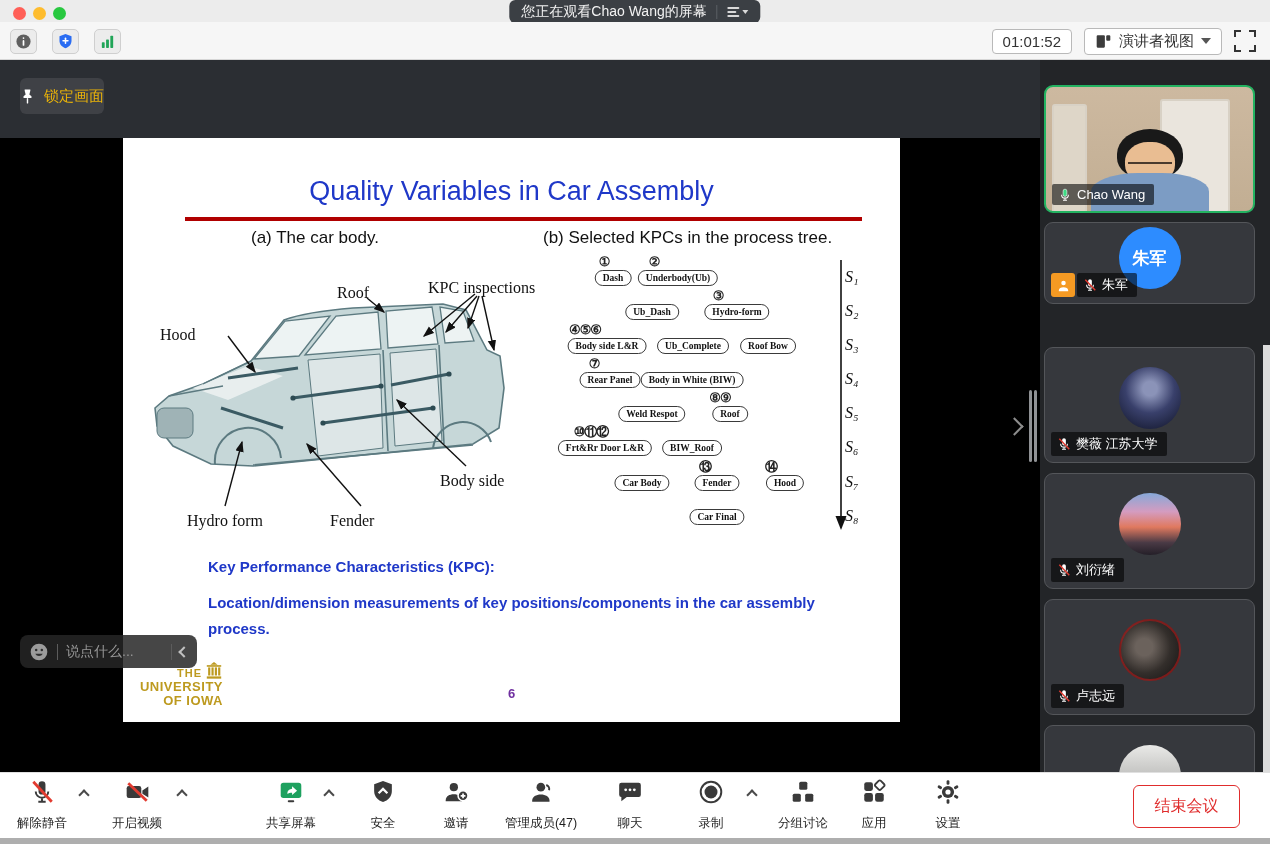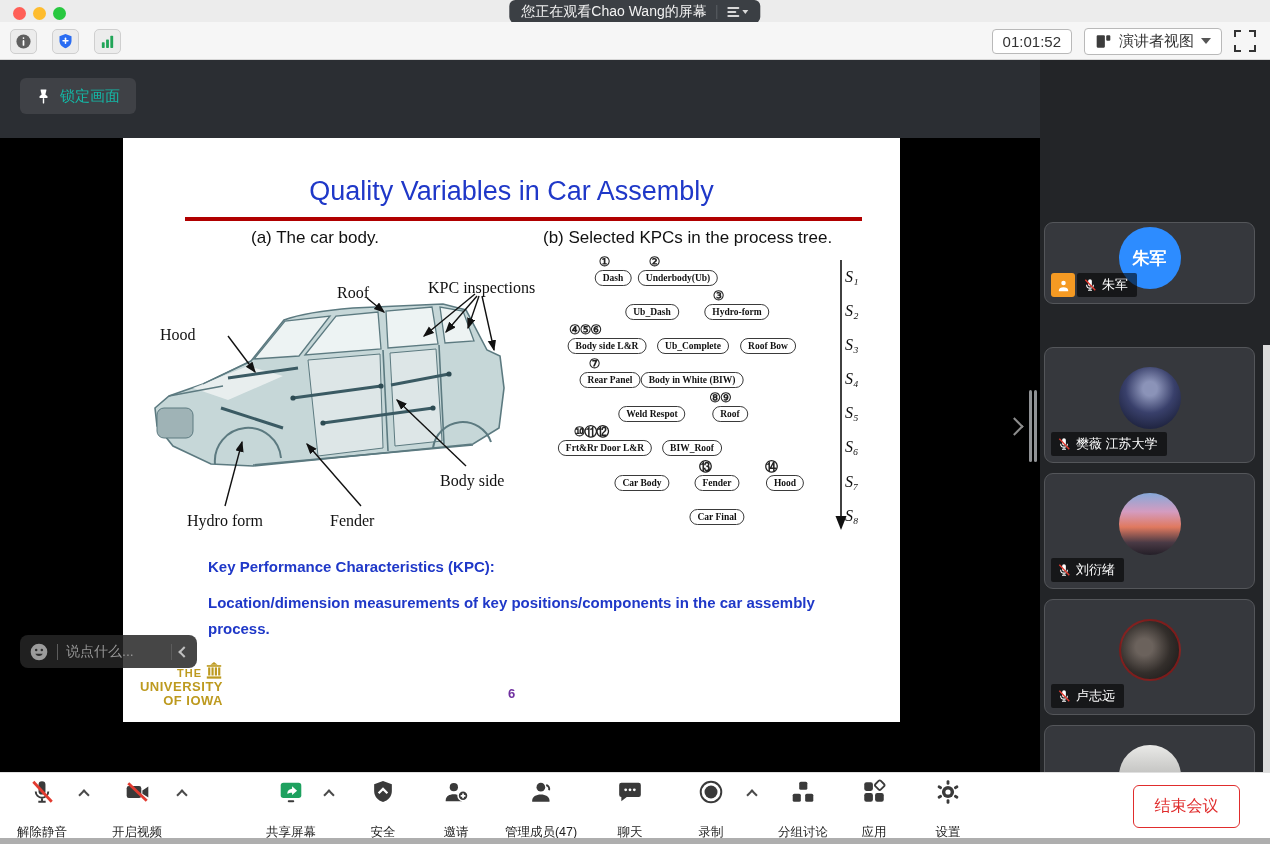--- a/index.html
+++ b/index.html
@@ -24,21 +24,21 @@
   .caret{width:0;height:0;border-left:5px solid transparent;border-right:5px solid transparent;border-top:6px solid #555;}
   .fsbtn{position:relative;width:22px;height:22px;}
   .fsbtn i{position:absolute;width:7px;height:7px;border:0 solid #333;}
   .fsbtn .c1{left:0;top:0;border-left-width:2px;border-top-width:2px;}
   .fsbtn .c2{right:0;top:0;border-right-width:2px;border-top-width:2px;}
   .fsbtn .c3{left:0;bottom:0;border-left-width:2px;border-bottom-width:2px;}
   .fsbtn .c4{right:0;bottom:0;border-right-width:2px;border-bottom-width:2px;}
 
   
   .blackzone{position:absolute;left:0;top:138px;width:1040px;height:634px;background:#000;}
-  .pinbtn{position:absolute;left:20px;top:78px;height:36px;background:#3f4146;border-radius:6px;display:flex;align-items:center;gap:9px;padding:0 16px;color:#14b8a6;font-size:15px;}
+  .pinbtn{position:absolute;left:20px;top:78px;height:36px;background:#3f4146;border-radius:6px;display:flex;align-items:center;gap:9px;padding:0 0;color:#eab308;font-size:15px;}
   .expand-ch{position:absolute;left:1008px;top:420px;width:13px;height:13px;border-top:2px solid #8d8d8d;border-right:2px solid #8d8d8d;transform:rotate(45deg);}
   .handle{position:absolute;width:3px;height:72px;background:#8f9194;border-radius:2px;}
 
   
   .slide{position:absolute;left:123px;top:138px;width:777px;height:584px;background:#fff;overflow:hidden;}
   .s-title{position:absolute;left:50%;top:38px;transform:translateX(-50%);font-size:27px;font-weight:normal;color:#1f38c8;white-space:nowrap;}
   .s-line{position:absolute;left:62px;top:79px;width:677px;height:4px;background:#b00000;}
   .s-cap{position:absolute;font-size:17px;color:#111;white-space:nowrap;}
   .carlabel{position:absolute;font-family:"Liberation Serif",serif;font-size:16px;color:#111;white-space:nowrap;}
   .tnode{position:absolute;transform:translate(-50%,-50%);border:1.4px solid #3a3a3a;border-radius:10px;padding:2px 7px;background:#fff;font-family:"Liberation Serif",serif;font-weight:bold;font-size:9.5px;white-space:nowrap;color:#111;}
@@ -75,21 +75,21 @@
   .vidtile{height:128px;border:2px solid #23b361;background:linear-gradient(180deg,#cdb9a0,#c2ae93);}
   .door{position:absolute;background:#eae5dd;border:2px solid #d8d1c5;border-radius:3px;}
   .person-hair{position:absolute;left:50%;top:34%;transform:translateX(-50%);width:66px;height:50px;background:#191919;border-radius:50% 50% 42% 42%;}
   .person-face{position:absolute;left:50%;top:44%;transform:translateX(-50%);width:50px;height:42px;background:#e9bd92;border-radius:46%;}
   .person-glasses{position:absolute;left:50%;top:55%;transform:translateX(-50%);width:44px;height:9px;border-bottom:2px solid #4a3a2d;}
   .person-shirt{position:absolute;left:50%;bottom:-8px;transform:translateX(-50%);width:118px;height:46px;background:#7c9cc4;border-radius:40% 40% 0 0;}
 
   
   .btoolbar{position:absolute;left:0;top:772px;width:1270px;height:66px;background:#fff;border-top:1px solid #e0e0e0;}
   .bstrip{position:absolute;left:0;top:838px;width:1270px;height:6px;background:#aeaeae;}
-  .bt{position:absolute;top:5px;transform:translateX(-50%);display:flex;flex-direction:column;align-items:center;gap:18px;}
+  .bt{position:absolute;top:5px;transform:translateX(-50%);display:flex;flex-direction:column;align-items:center;gap:9px;}
   .bt-icon{height:28px;display:flex;align-items:center;justify-content:center;}
   .bt-label{font-size:12.5px;color:#1f1f1f;white-space:nowrap;}
   .bt-caret{position:absolute;top:18px;width:12px;height:12px;}
   .bt-caret i{display:block;width:8px;height:8px;border-left:2px solid #4a4a4a;border-top:2px solid #4a4a4a;transform:rotate(45deg);}
   .endbtn{position:absolute;left:1133px;top:12px;width:107px;height:43px;background:#fff;border:1.5px solid #e02d2d;border-radius:6px;color:#e02d2d;font-size:16px;display:flex;align-items:center;justify-content:center;}
 </style>
 </head>
 <body>
 
 <div id="app">
@@ -287,20 +287,37 @@
     <span class="dv"></span>
     <span class="chev-l"></span>
   </div>
 
   <div class="expand-ch"></div>
   <div class="handle" style="left:1029px;top:390px"></div>
   <div class="handle" style="left:1034px;top:390px"></div>
 
   <div class="panel">
 
+    <div class="tile vidtile" style="top:25px">
+      <div class="door" style="left:55%;top:10%;width:34%;height:92%"></div>
+      <div class="door" style="left:3%;top:14%;width:17%;height:88%;background:#ded6c8"></div>
+      <div class="person-hair"></div>
+      <div class="person-face"></div>
+      <div class="person-glasses"></div>
+      <div class="person-shirt"></div>
+      <div class="chiprow">
+          <div class="chip">
+        <svg width="14" height="14" viewBox="0 0 24 24">
+              <path d="M12 2a3.2 3.2 0 0 1 3.2 3.2v6a3.2 3.2 0 0 1-6.4 0v-6A3.2 3.2 0 0 1 12 2z" fill="#3ddc84" stroke="#fff" stroke-width="1"></path>
+              <path d="M6.2 11.5a5.8 5.8 0 0 0 11.6 0M12 17.3V21M8.6 21h6.8" fill="none" stroke="#fff" stroke-width="1.8"></path>
+            </svg>
+        <span>Chao Wang</span>
+      </div>
+        </div>
+    </div>
 
     <div class="tile" style="top:162px;height:82px">
       <div class="avatar av-zhu">
           <span>朱军</span>
         </div>
       <div class="chiprow">
         <div class="badge">
             <svg width="15" height="15" viewBox="0 0 24 24">
               <circle cx="12" cy="8" r="3.6" fill="#fff"></circle>
               <path d="M4.5 20c0-3.4 3.4-5.2 7.5-5.2s7.5 1.8 7.5 5.2v1h-15z" fill="#fff"></path>

